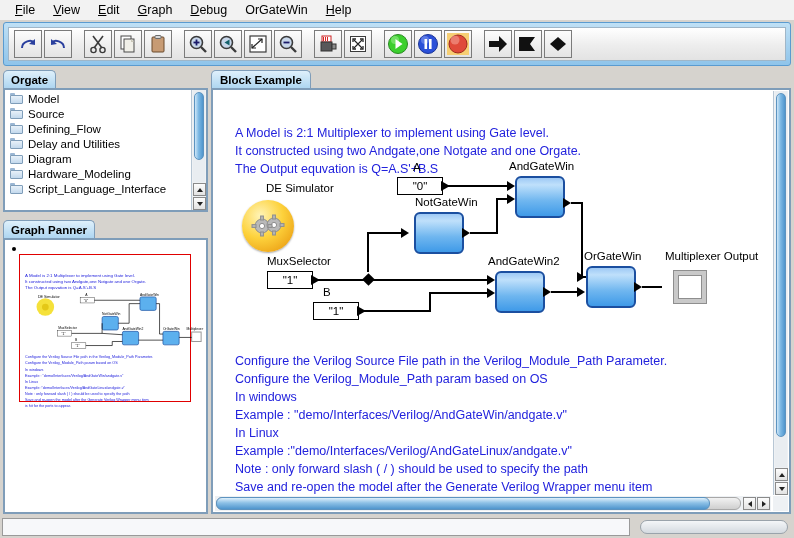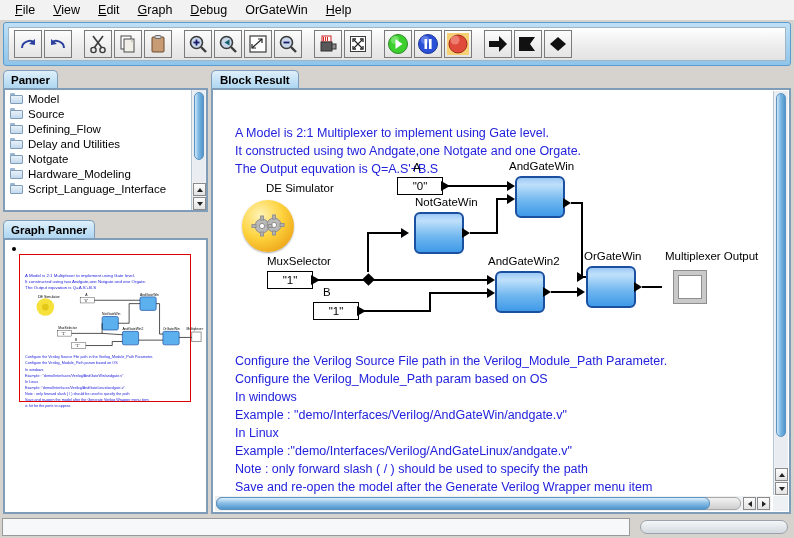--- a/index.html
+++ b/index.html
@@ -381,21 +381,21 @@
         <svg width="22" height="20" viewBox="0 0 22 20">
             <path d="M11 3 L19 10 L11 17 L3 10 z" fill="#111"></path>
           </svg>
       </div>
     </div>
   </div>
 
   <div class="left-pane">
 
     <div class="tabrow">
-      <div class="tab active">Panner</div>
+      <div class="tab active">Orgate</div>
     </div>
 
     <div class="panel-frame library-frame">
       <div class="lib-list">
         <div class="lib-item">
           <span class="folder">
               <i class="tabtop"></i>
               <i class="body"></i>
             </span>
           <span>Model</span>
@@ -419,21 +419,21 @@
               <i class="tabtop"></i>
               <i class="body"></i>
             </span>
           <span>Delay and Utilities</span>
         </div>
         <div class="lib-item">
           <span class="folder">
               <i class="tabtop"></i>
               <i class="body"></i>
             </span>
-          <span>Notgate</span>
+          <span>Diagram</span>
         </div>
         <div class="lib-item">
           <span class="folder">
               <i class="tabtop"></i>
               <i class="body"></i>
             </span>
           <span>Hardware_Modeling</span>
         </div>
         <div class="lib-item">
           <span class="folder">
@@ -515,21 +515,21 @@
               <text x="12" y="406">is hit for the ports to appear.</text>
             </g>
           </svg>
         </div>
       </div>
     </div>
   </div>
 
   <div class="right-pane">
     <div class="bd-tabrow">
-      <div class="bd-tab">Block Result</div>
+      <div class="bd-tab">Block Example</div>
     </div>
 
     <div class="bd-frame">
       <div class="canvas">
 
         <div class="dtext" style="left:20px;top:34px;">A Model is 2:1 Multiplexer to implement using Gate level.</div>
         <div class="dtext" style="left:20px;top:52px;">It constructed using two Andgate,one Notgate and one Orgate.</div>
         <div class="dtext" style="left:20px;top:70px;">The Output equvation is Q=A.S'+B.S</div>
 
         <div class="blk-label" style="left:51px;top:90px;">DE Simulator</div>

